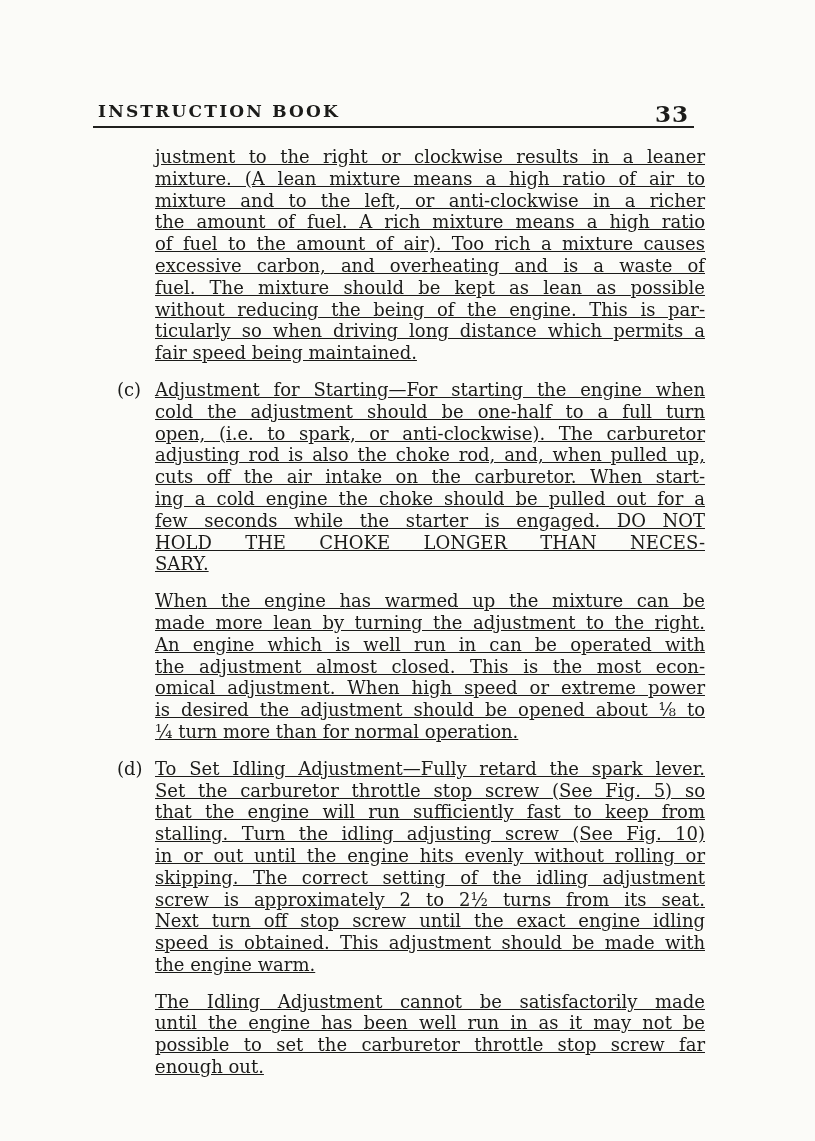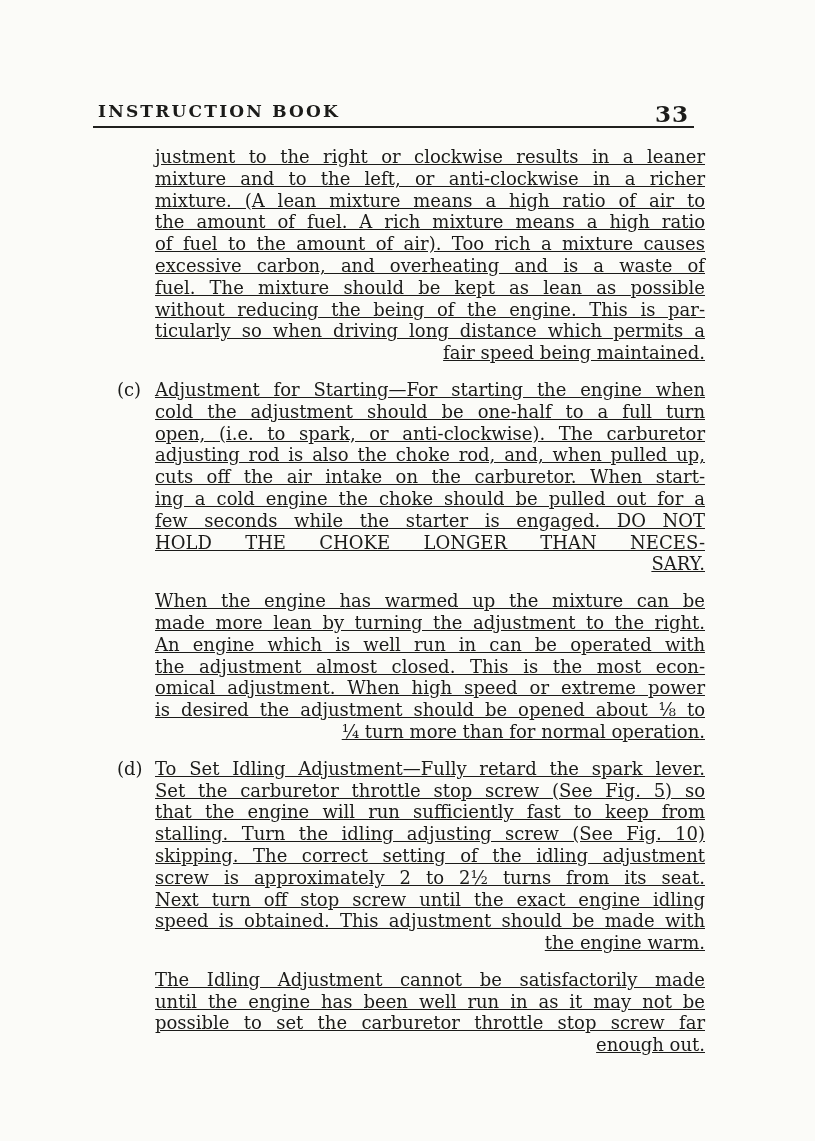--- a/index.html
+++ b/index.html
@@ -56,40 +56,40 @@
     font-size: 18px;
     line-height: 21.8px;
     text-decoration: underline;
   }
   .marker {
     position: absolute;
     left: -38px;
     top: 0;
   }
   .tline {
-    text-align: right;
+    text-align: left;
     white-space: normal;
   }
   .tline.jl {
     text-align: justify;
     text-align-last: justify;
   }
 </style>
 </head>
 <body>
 
 <div class="page">
   <div class="running-head">INSTRUCTION BOOK</div>
   <div class="page-number">33</div>
   <div class="header-rule"></div>
   <div class="content">
       <div class="para">
         <div class="tline jl">justment to the right or clockwise results in a leaner</div>
+        <div class="tline jl">mixture.  (A lean mixture means a high ratio of air to</div>
         <div class="tline jl">mixture and to the left, or anti-clockwise in a richer</div>
-        <div class="tline jl">mixture.  (A lean mixture means a high ratio of air to</div>
         <div class="tline jl">the amount of fuel.  A rich mixture means a high ratio</div>
         <div class="tline jl">of fuel to the amount of air).  Too rich a mixture causes</div>
         <div class="tline jl">excessive carbon, and overheating and is a waste of</div>
         <div class="tline jl">fuel.  The mixture should be kept as lean as possible</div>
         <div class="tline jl">without reducing the being of the engine.  This is par-</div>
         <div class="tline jl">ticularly so when driving long distance which permits a</div>
         <div class="tline">fair speed being maintained.</div>
       </div>
       <div class="para">
         <span class="marker">(c)</span>
@@ -111,20 +111,21 @@
         <div class="tline jl">omical adjustment.  When high speed or extreme power</div>
         <div class="tline jl">is desired the adjustment should be opened about ⅛ to</div>
         <div class="tline">¼ turn more than for normal operation.</div>
       </div>
       <div class="para">
         <span class="marker">(d)</span>
         <div class="tline jl">To Set Idling Adjustment—Fully retard the spark lever.</div>
         <div class="tline jl">Set the carburetor throttle stop screw (See Fig. 5) so</div>
         <div class="tline jl">that the engine will run sufficiently fast to keep from</div>
         <div class="tline jl">stalling.  Turn the idling adjusting screw (See Fig. 10)</div>
+        <div class="tline jl">in or out until the engine hits evenly without rolling or</div>
         <div class="tline jl">skipping.  The correct setting of the idling adjustment</div>
         <div class="tline jl">screw is approximately 2 to 2½ turns from its seat.</div>
         <div class="tline jl">Next turn off stop screw until the exact engine idling</div>
         <div class="tline jl">speed is obtained. This adjustment should be made with</div>
         <div class="tline">the engine warm.</div>
       </div>
       <div class="para">
         <div class="tline jl">The Idling Adjustment cannot be satisfactorily made</div>
         <div class="tline jl">until the engine has been well run in as it may not be</div>
         <div class="tline jl">possible to set the carburetor throttle stop screw far</div>

